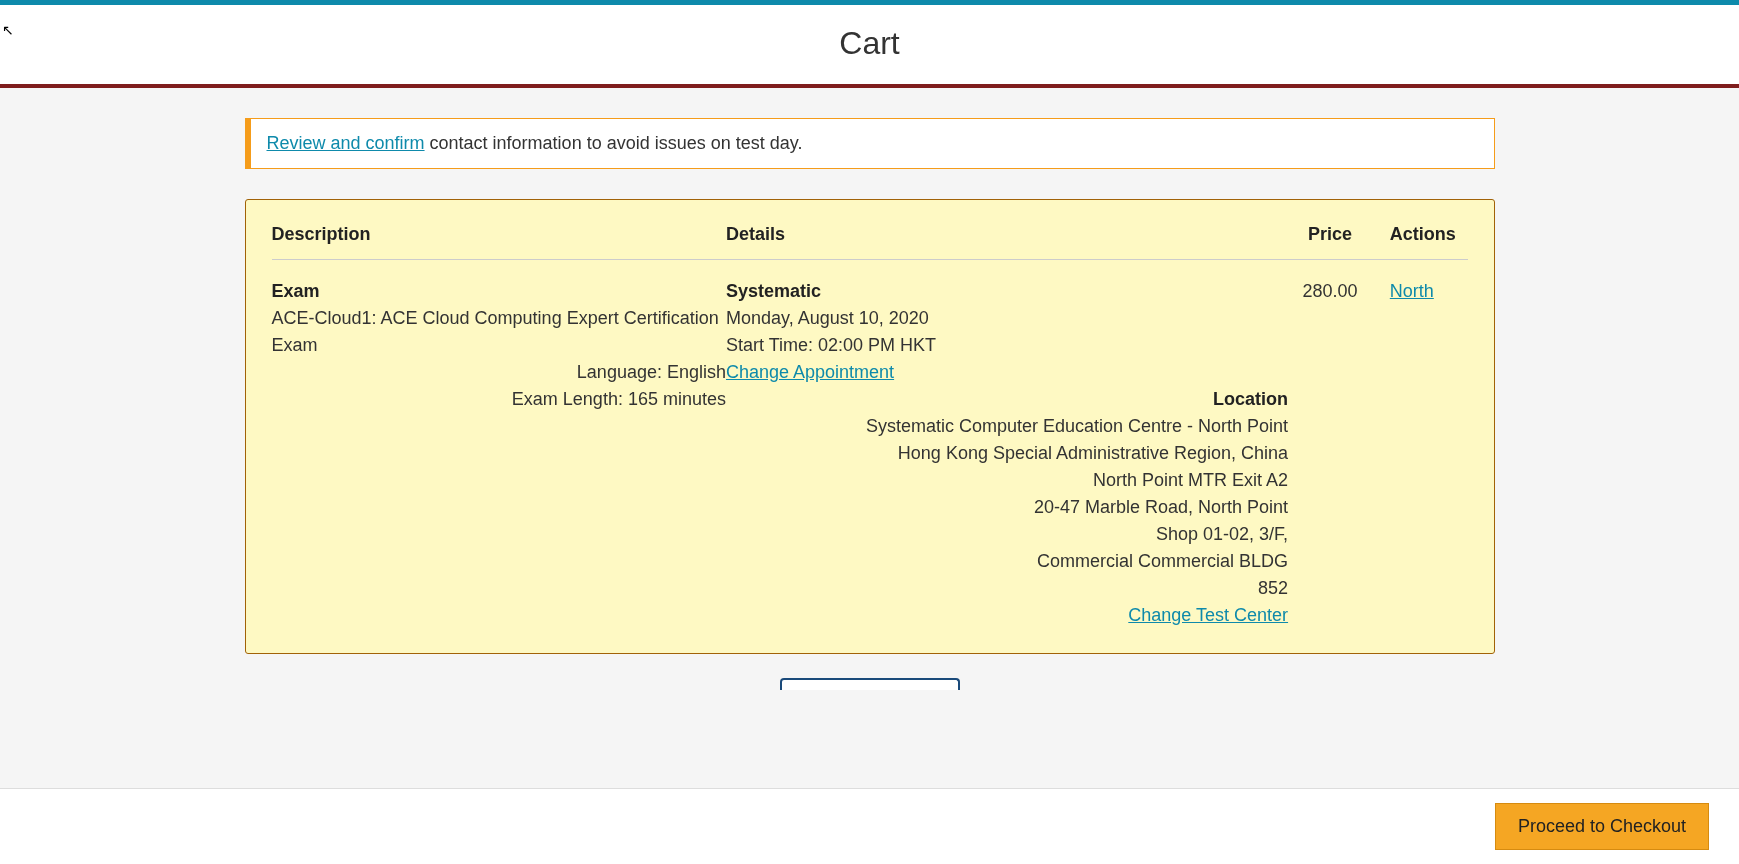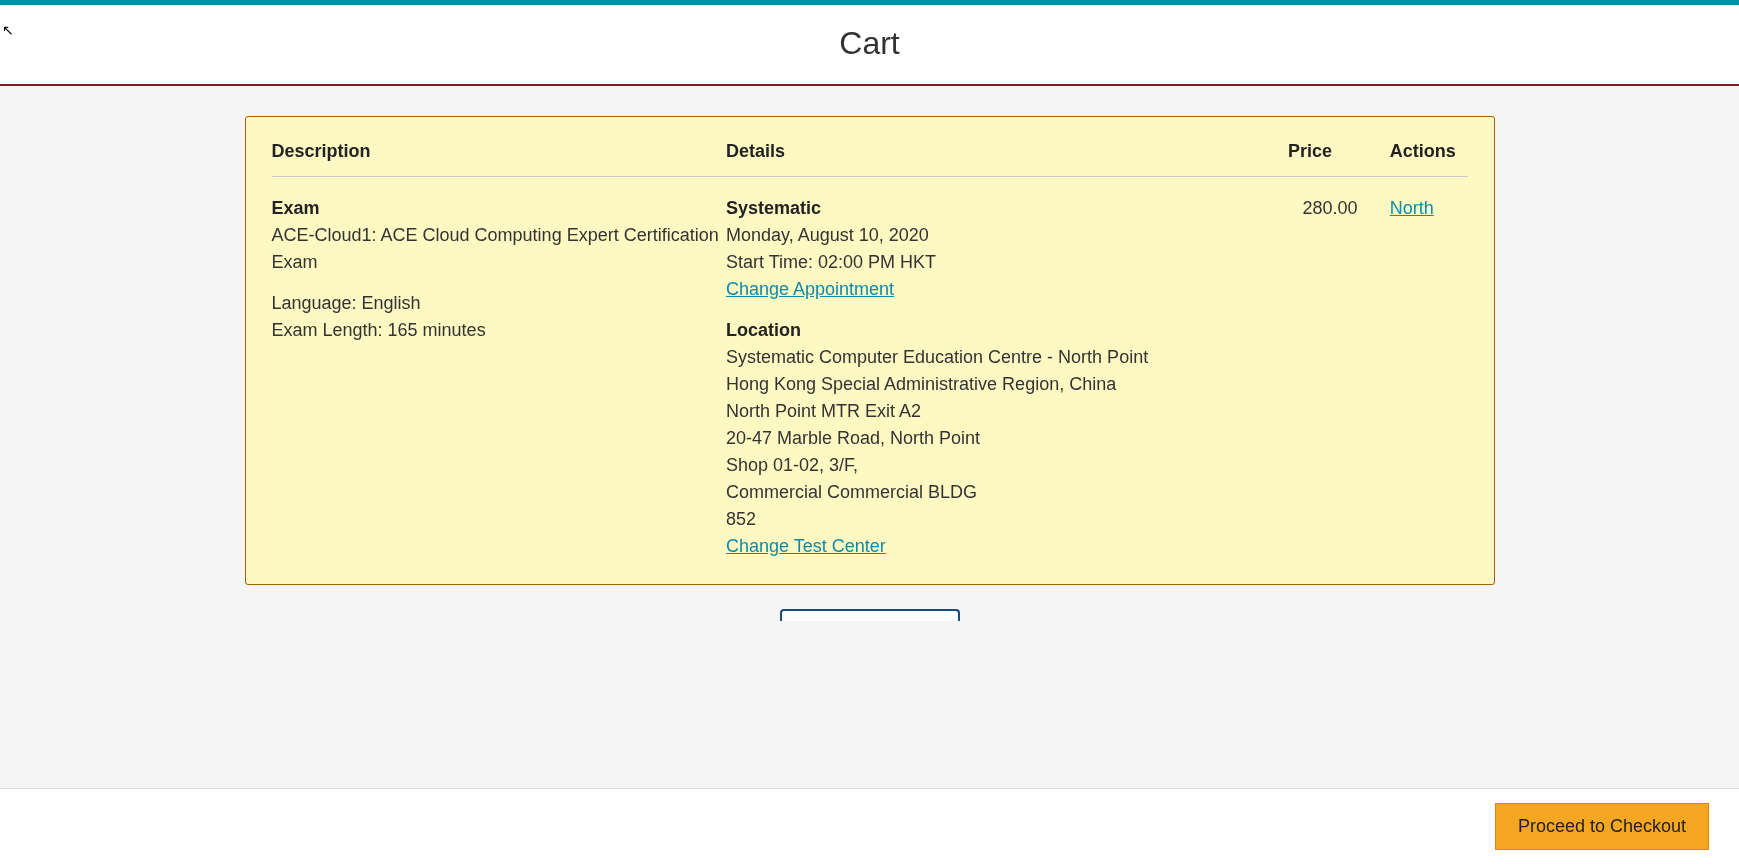--- a/index.html
+++ b/index.html
@@ -9,21 +9,21 @@
     color: #333;
   }
   .top-bar {
     height: 5px;
     background: #0e8aab;
   }
   .header {
     background: #fff;
     padding: 20px 0 22px;
     text-align: center;
-    border-bottom: 2px solid #7f1d1d;
+    border-bottom: 4px solid #7f1d1d;
   }
   .header h1 {
     font-size: 32px;
     font-weight: 400;
     color: #333;
   }
   .container {
     max-width: 1250px;
     margin: 0 auto;
     padding: 30px 0 100px;
@@ -51,39 +51,40 @@
     border-collapse: collapse;
     font-size: 18px;
   }
   .cart-table thead th {
     text-align: left;
     font-weight: 700;
     padding-bottom: 14px;
     border-bottom: 1px solid #ccc;
     color: #222;
   }
-  .cart-table thead th:nth-child(3) { text-align: left; }
+  .cart-table thead th:nth-child(3) { text-align: center; }
   .cart-table thead th:nth-child(4) { text-align: left; padding-left: 18px; }
   .cart-table tbody td {
     vertical-align: top;
     padding-top: 18px;
     line-height: 1.5;
   }
   .cart-table tbody td:nth-child(3) { text-align: center; white-space: nowrap; }
   .cart-table tbody td:nth-child(4) { text-align: left; padding-left: 18px; }
   .col-desc { width: 38%; }
   .col-details { width: 47%; }
   .col-price { width: 7%; }
   .col-actions { width: 8%; }
   .sub-heading {
     font-weight: 700;
     color: #222;
   }
   .block {
-    margin-top: 14px;
+    margin-top: 0;
+    text-align: right;
   }
   .link {
     color: #0e8aab;
     text-decoration: underline;
     cursor: pointer;
   }
   .partial-button {
     display: block;
     margin: 24px auto 0;
     width: 180px;
@@ -134,20 +135,23 @@
 <div class="top-bar"></div>
 
 <span class="cursor">↖</span>
 
 <div class="header">
   <h1>Cart</h1>
 </div>
 
 <div class="container">
 
+  <div class="alert">
+    <a href="#" class="link">Review and confirm</a><span> contact information to avoid issues on test day.</span>
+  </div>
 
   <div class="card">
     <table class="cart-table">
       <thead>
         <tr>
           <th class="col-desc">Description</th>
           <th class="col-details">Details</th>
           <th class="col-price">Price</th>
           <th class="col-actions">Actions</th>
         </tr>

